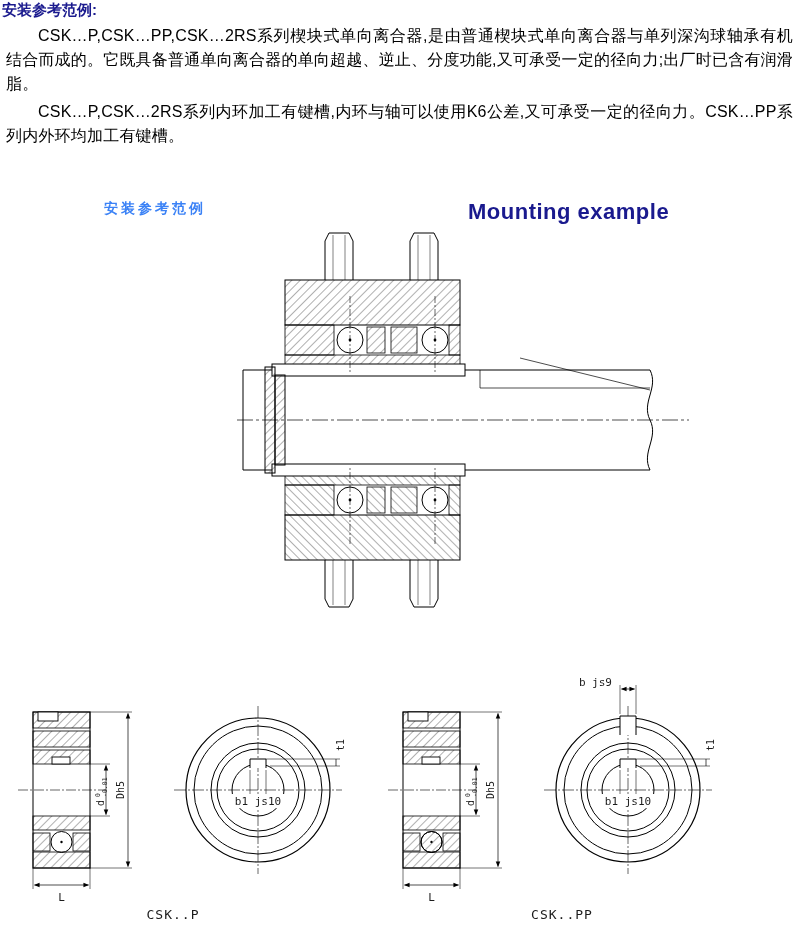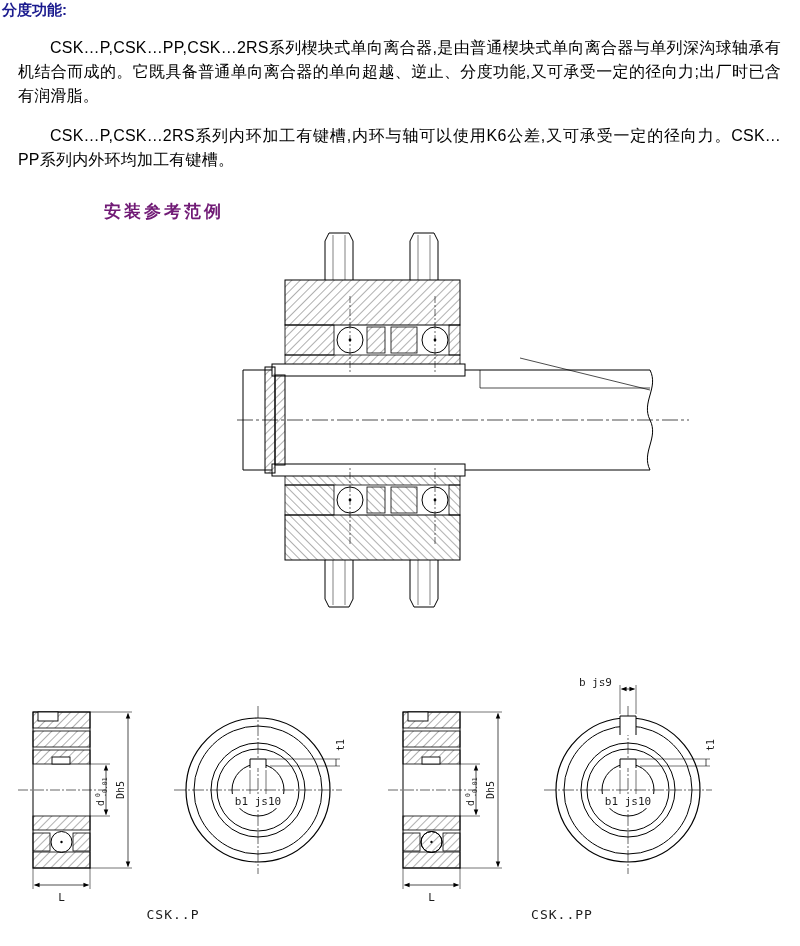--- a/index.html
+++ b/index.html
@@ -7,26 +7,26 @@
     width:800px;height:946px;background:#ffffff;position:relative;
     font-family:"Liberation Sans",sans-serif;color:#000;overflow:hidden;
   }
   .page{position:absolute;inset:0;}
   .intro{position:absolute;left:2px;top:1px;width:795px;}
   .intro h2{
     font-size:15px;font-weight:700;color:#1a1a8e;margin:0 0 4px 0;
     font-family:"Liberation Sans",sans-serif;
   }
   .intro p{
-    font-size:16px;line-height:24px;margin:16px;text-indent:2em;
+    font-size:16px;line-height:24px;margin:4px;text-indent:2em;
     text-align:justify;letter-spacing:0.2px;
   }
   .heading-cn{
-    position:absolute;left:104px;top:200px;font-size:17px;font-weight:700;
-    color:#701a75;letter-spacing:3px;
+    position:absolute;left:104px;top:200px;font-size:14px;font-weight:700;
+    color:#3b82f6;letter-spacing:3px;
   }
   .heading-en{
     position:absolute;left:468px;top:199px;font-size:22px;font-weight:700;
     color:#1a1a8e;letter-spacing:0.5px;
   }
   svg{position:absolute;display:block;}
   #main-drawing{left:233px;top:228px;}
   #bearing-drawings{left:0;top:655px;}
   #bearing-drawings text{
     font-family:"DejaVu Sans Mono",monospace;fill:#1c1c1c;
@@ -35,26 +35,27 @@
   .dim-sm{font-size:6.5px;}
   .dim-b1{font-size:11px;}
   .cap{font-size:13px;fill:#6a6a6a;letter-spacing:1px;}
 </style>
 </head>
 <body>
 
 <div class="page">
 
   <section class="intro">
-    <h2>分度功能:</h2>
+    <h2>安装参考范例:</h2>
     <p>CSK…P,CSK…PP,CSK…2RS系列楔块式单向离合器,是由普通楔块式单向离合器与单列深沟球轴承有机结合而成的。它既具备普通单向离合器的单向超越、逆止、分度功能,又可承受一定的径向力;出厂时已含有润滑脂。</p>
     <p>CSK…P,CSK…2RS系列内环加工有键槽,内环与轴可以使用K6公差,又可承受一定的径向力。CSK…PP系列内外环均加工有键槽。</p>
   </section>
 
   <div class="heading-cn">安装参考范例</div>
+  <div class="heading-en">Mounting example</div>
 
   <svg id="main-drawing" width="460" height="390" viewBox="0 0 460 390">
     <defs>
       <pattern id="hatch1" patternUnits="userSpaceOnUse" width="6" height="6" patternTransform="rotate(45)">
         <line x1="0" y1="0" x2="0" y2="6" stroke="#3a3a3a" stroke-width="0.8"></line>
       </pattern>
       <g id="asm-top">
 
         <g fill="#fff" stroke="#000" stroke-width="1">
           <path d="M92,52 V13 L96,5 H116 L120,13 V52"></path>

